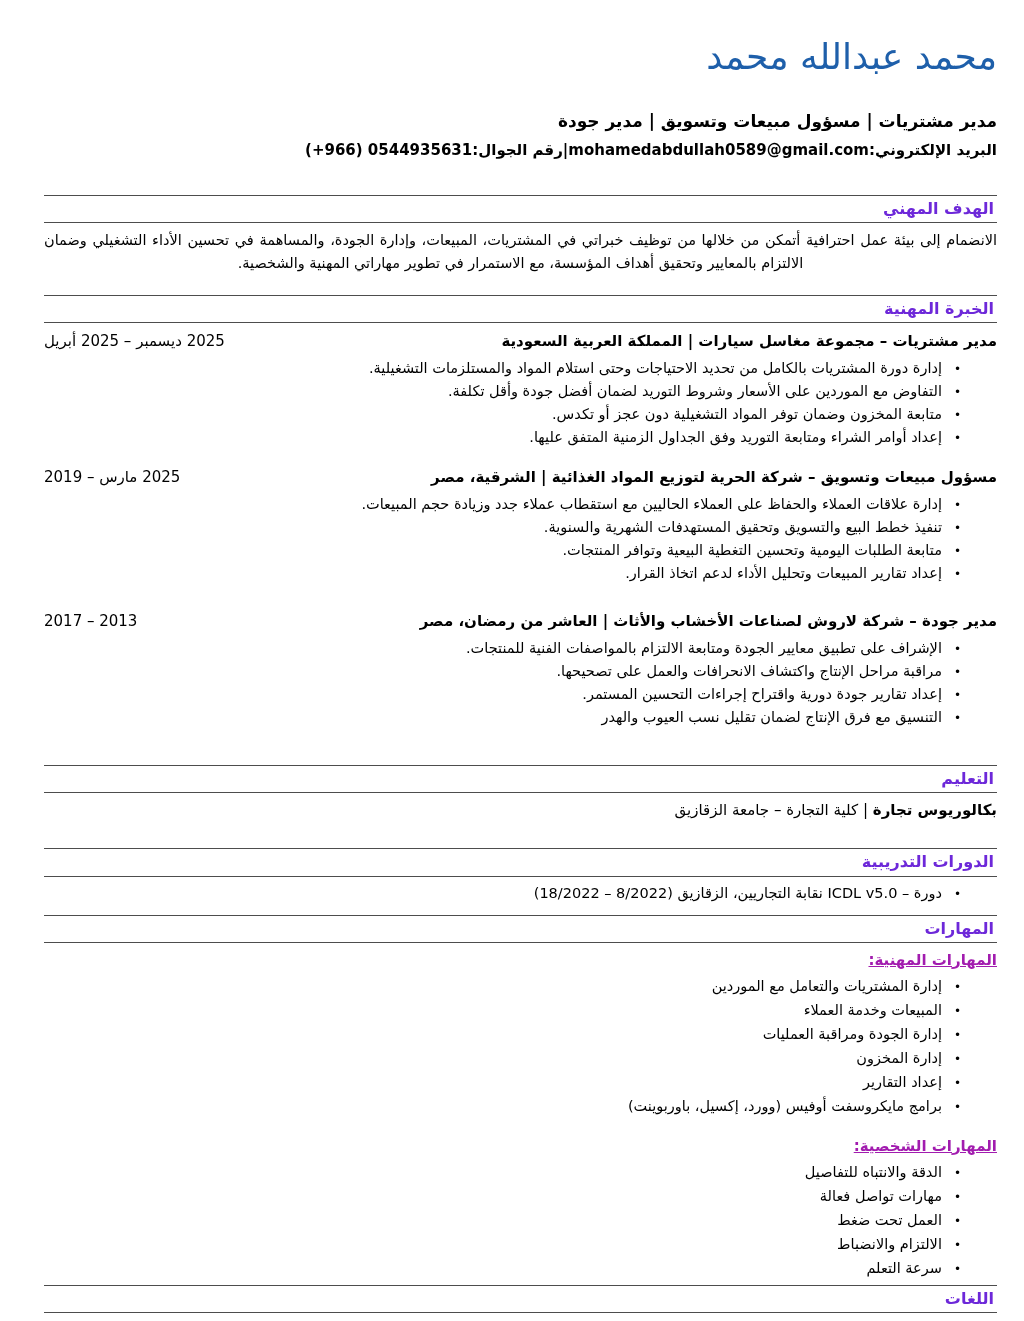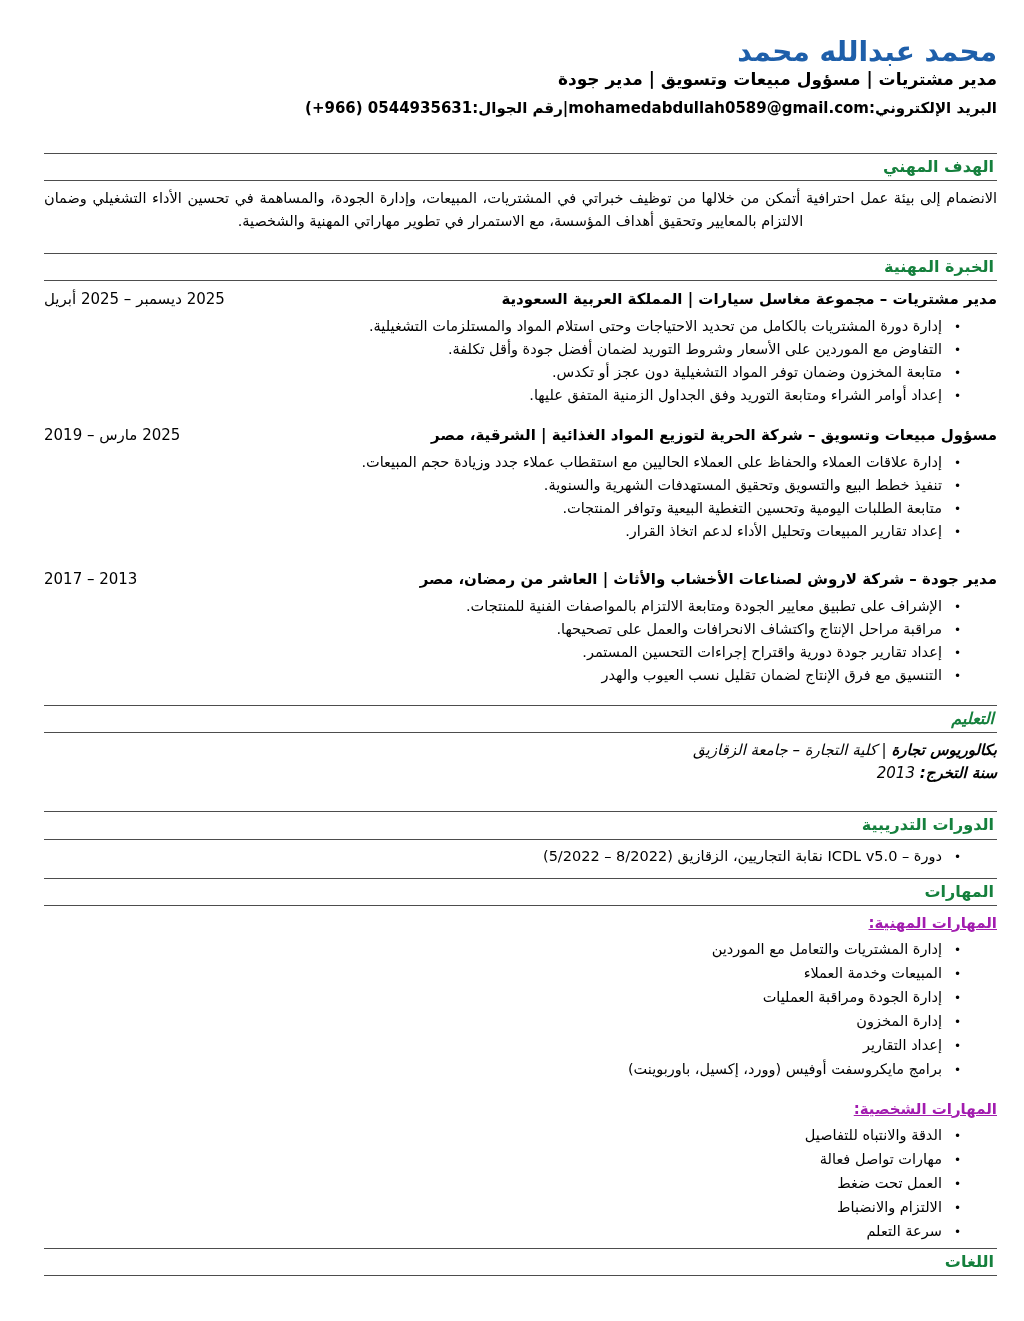--- a/index.html
+++ b/index.html
@@ -9,44 +9,44 @@
     margin: 0 auto;
     overflow: hidden;
     font-family: "DejaVu Sans", sans-serif;
     color: #000;
   }
   .page { padding: 34px 27px 0 44px; }
 
   
   .hdr { direction: rtl; text-align: right; }
   .name {
-    font-size: 28px; font-weight: bold; color: #1e5faa;
-    line-height: 1.25; margin-bottom: 0;
+    font-size: 36px; font-weight: normal; color: #1e5faa;
+    line-height: 1.25; margin-bottom: 32px;
   }
   .subtitle { font-size: 17px; font-weight: bold; line-height: 1.25; margin-bottom: 9px; }
   .contact {
     display: flex; direction: ltr; justify-content: flex-end; align-items: baseline;
     font-size: 15px; font-weight: bold; line-height: 1.3;
   }
   .contact .rtl { direction: rtl; unicode-bidi: isolate; }
   .contact .ltr { direction: ltr; unicode-bidi: isolate; }
 
   
   section { display: block; }
   .rulebox {
     border-top: 1.5px solid #4d4d4d;
     border-bottom: 1.5px solid #4d4d4d;
     direction: rtl; text-align: right;
     padding: 3px 3px 4px 0;
   }
-  .rulebox h2 { font-size: 16px; font-weight: bold; color: #15803d; line-height: 1.2; }
+  .rulebox h2 { font-size: 16px; font-weight: bold; color: #6d28d9; line-height: 1.2; }
 
   .sec-objective  { margin-top: 34px; }
   .sec-experience { margin-top: 20px; }
-  .sec-education  { margin-top: 18px; font-style: italic; }
+  .sec-education  { margin-top: 36px; }
   .sec-courses    { margin-top: 26px; }
   .sec-skills     { margin-top: 10px; }
   .sec-languages  { margin-top: 4px; }
 
   
   .objective {
     direction: rtl;
     margin-top: 6px;
     font-size: 14.5px; line-height: 23px;
     text-align: justify; text-align-last: center;
@@ -189,32 +189,31 @@
       </div>
     </div>
   </section>
 
   <section class="sec-education">
     <div class="rulebox">
       <h2>التعليم</h2>
     </div>
     <div class="edu-lines">
       <div><span class="bold">بكالوريوس تجارة</span><span> | كلية التجارة – جامعة الزقازيق</span></div>
-      <div><span class="bold">سنة التخرج:</span> <span>2013</span></div>
     </div>
   </section>
 
   <section class="sec-courses">
     <div class="rulebox">
       <h2>الدورات التدريبية</h2>
     </div>
     <div class="bullets">
       <div class="bullet">
           <span class="dot">•</span>
-          <span>دورة – ICDL v5.0 نقابة التجاريين، الزقازيق (8/2022 – 5/2022)</span>
+          <span>دورة – ICDL v5.0 نقابة التجاريين، الزقازيق (8/2022 – 18/2022)</span>
         </div>
     </div>
   </section>
 
   <section class="sec-skills">
     <div class="rulebox">
       <h2>المهارات</h2>
     </div>
 
     <div class="subhead"><span>المهارات المهنية:</span></div>

